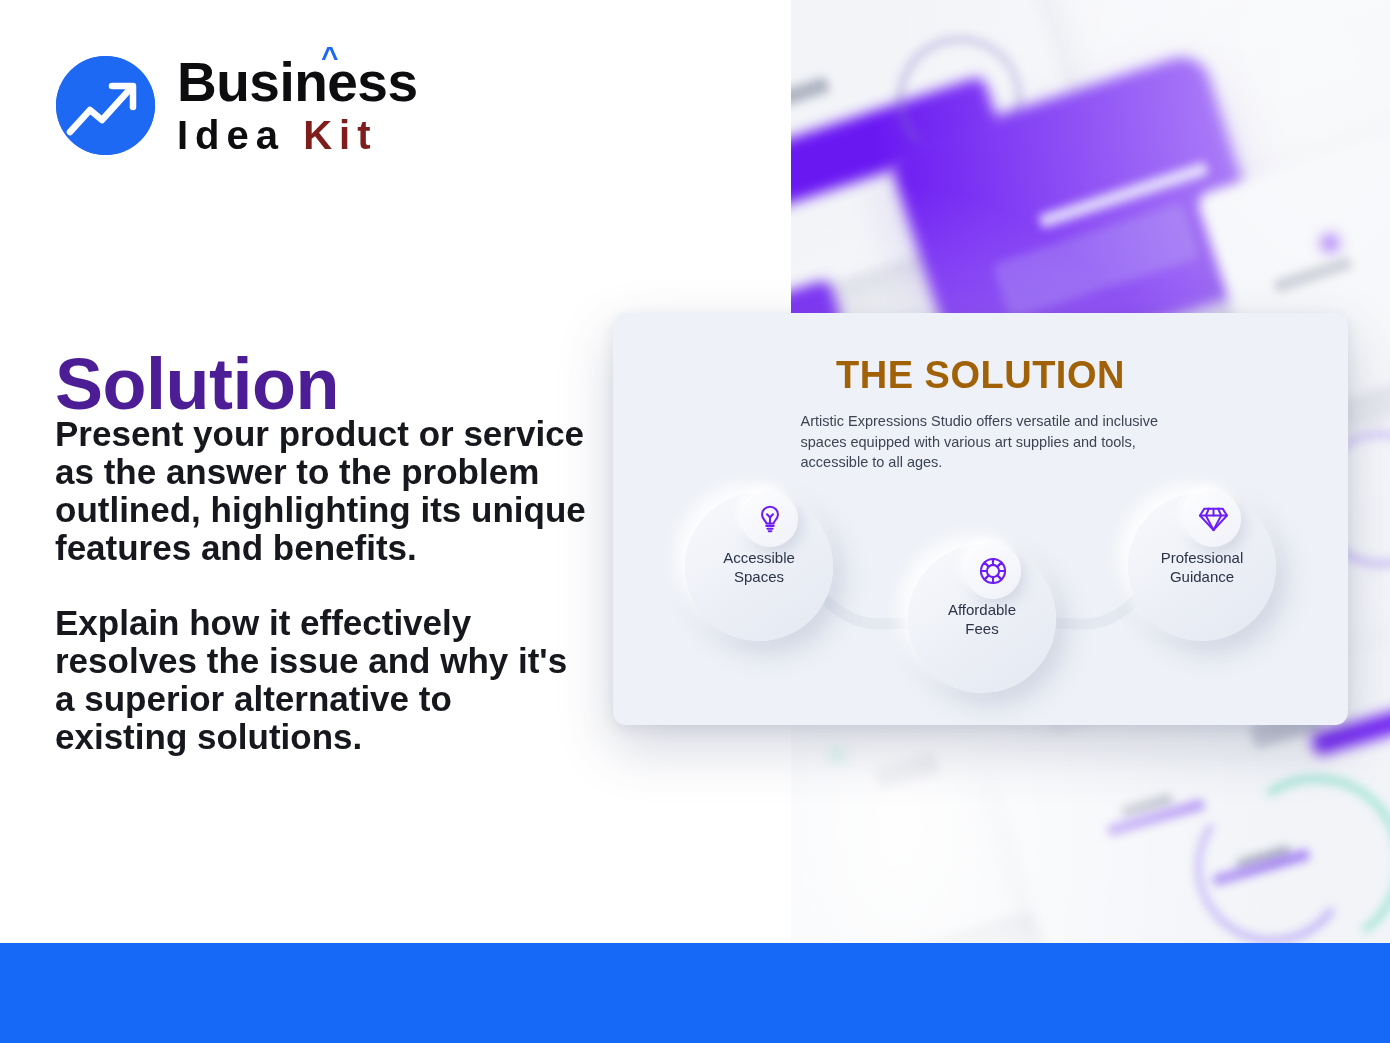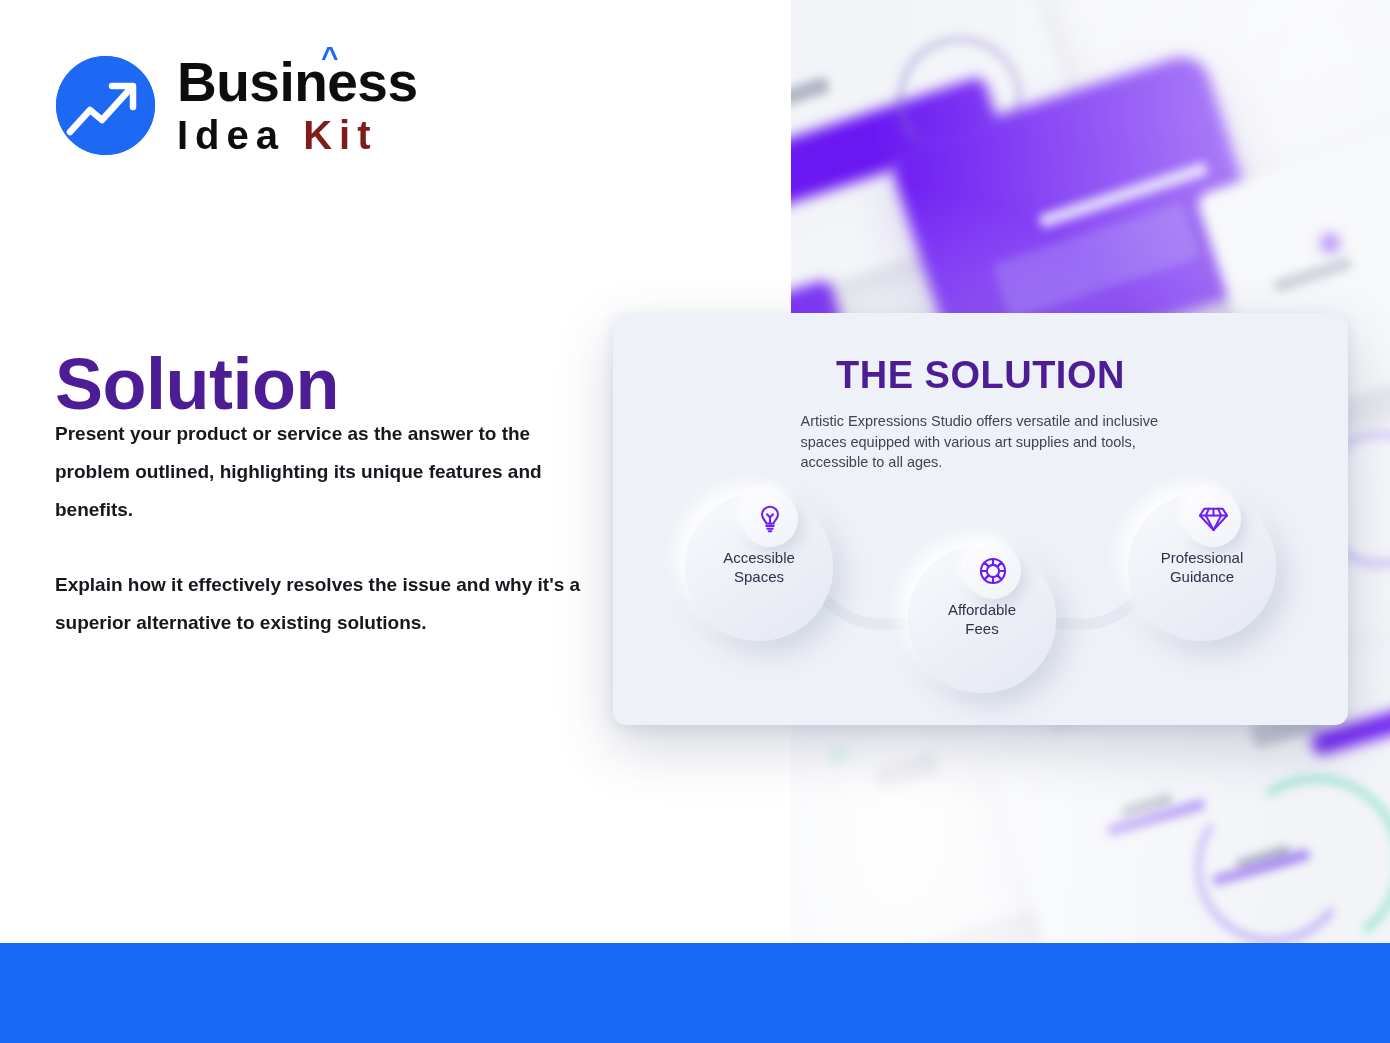--- a/index.html
+++ b/index.html
@@ -89,21 +89,21 @@
     color: #4c1d95;
     letter-spacing: -0.5px;
   }
 
   .body-copy {
     position: absolute;
     left: 55px;
     top: 415px;
     width: 535px;
     color: #16181d;
-    font-size: 19px;
+    font-size: 35px;
     font-weight: 700;
     line-height: 38px;
   }
   .body-copy p { margin: 0; }
   .body-copy p + p { margin-top: 37px; }
 
   
   .photo-panel {
     position: absolute;
     left: 791px;
@@ -160,21 +160,21 @@
     overflow: hidden;
   }
   .card-title {
     position: absolute;
     left: 0; right: 0;
     top: 41px;
     text-align: center;
     font-size: 38px;
     font-weight: 700;
     letter-spacing: 0.5px;
-    color: #4c1d95;
+    color: #a16207;
   }
   .card-sub {
     position: absolute;
     left: 50%;
     transform: translateX(-50%);
     top: 98px;
     width: 360px;
     font-size: 14.5px;
     line-height: 20.5px;
     color: #3d4454;

